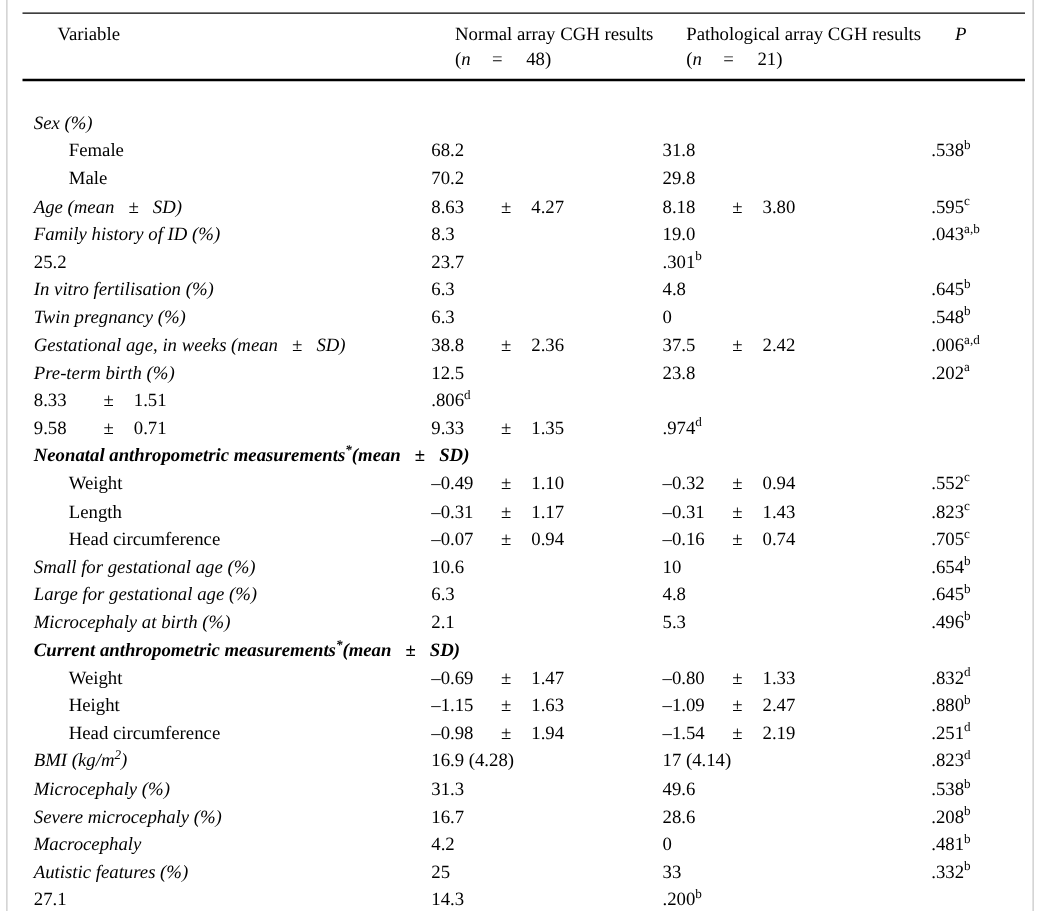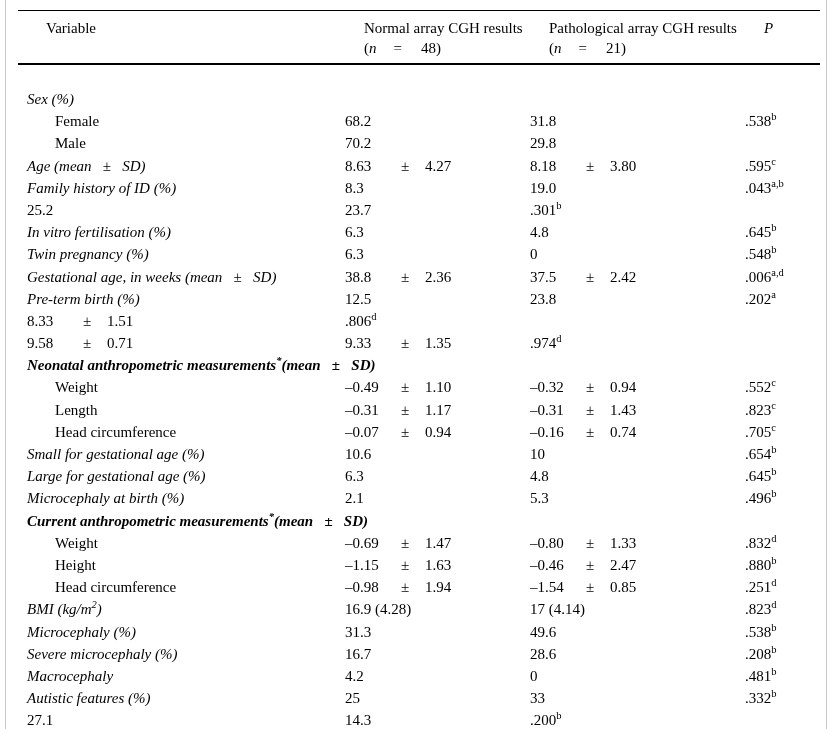--- a/index.html
+++ b/index.html
@@ -198,27 +198,27 @@
       </div>
       <div class="row grid-cols">
         <div class="cell label indent"><span>Weight</span></div>
         <div class="cell vcell"><span class="m">–0.69</span><span class="pm">±</span><span class="s">1.47</span></div>
         <div class="cell vcell"><span class="m">–0.80</span><span class="pm">±</span><span class="s">1.33</span></div>
         <div class="cell pcell"><span>.832</span><sup>d</sup></div>
       </div>
       <div class="row grid-cols">
         <div class="cell label indent"><span>Height</span></div>
         <div class="cell vcell"><span class="m">–1.15</span><span class="pm">±</span><span class="s">1.63</span></div>
-        <div class="cell vcell"><span class="m">–0.46</span><span class="pm">±</span><span class="s">2.47</span></div>
+        <div class="cell vcell"><span class="m">–1.09</span><span class="pm">±</span><span class="s">2.47</span></div>
         <div class="cell pcell"><span>.880</span><sup>b</sup></div>
       </div>
       <div class="row grid-cols">
         <div class="cell label indent"><span>Head circumference</span></div>
         <div class="cell vcell"><span class="m">–0.98</span><span class="pm">±</span><span class="s">1.94</span></div>
-        <div class="cell vcell"><span class="m">–1.54</span><span class="pm">±</span><span class="s">0.85</span></div>
+        <div class="cell vcell"><span class="m">–1.54</span><span class="pm">±</span><span class="s">2.19</span></div>
         <div class="cell pcell"><span>.251</span><sup>d</sup></div>
       </div>
       <div class="row grid-cols">
         <div class="cell label italic"><span>BMI (kg/m</span><sup>2</sup><span>)</span></div>
         <div class="cell vcell"><span class="m">16.9 (4.28)</span></div>
         <div class="cell vcell"><span class="m">17 (4.14)</span></div>
         <div class="cell pcell"><span>.823</span><sup>d</sup></div>
       </div>
       <div class="row grid-cols">
         <div class="cell label italic"><span>Microcephaly (%)</span></div>

